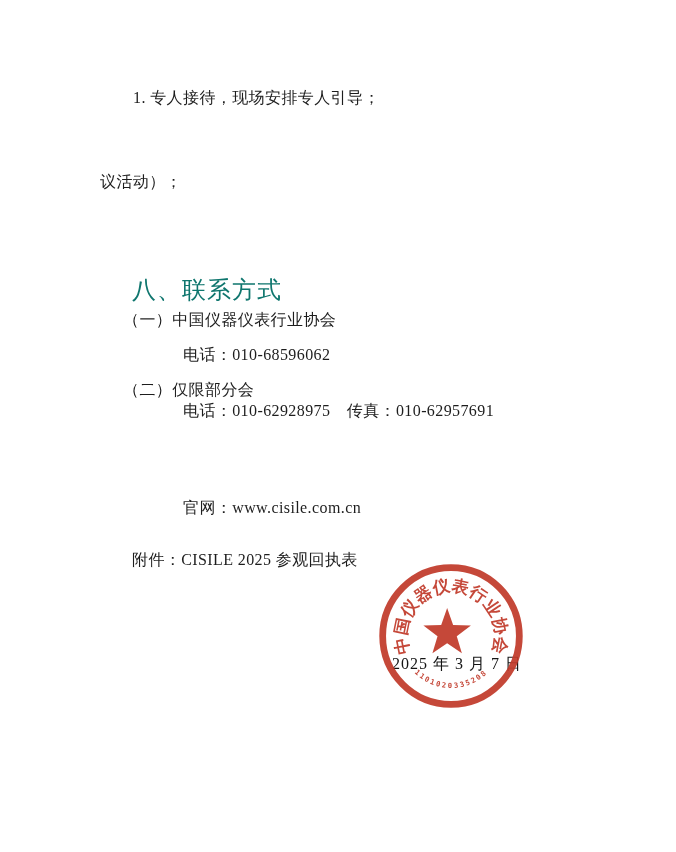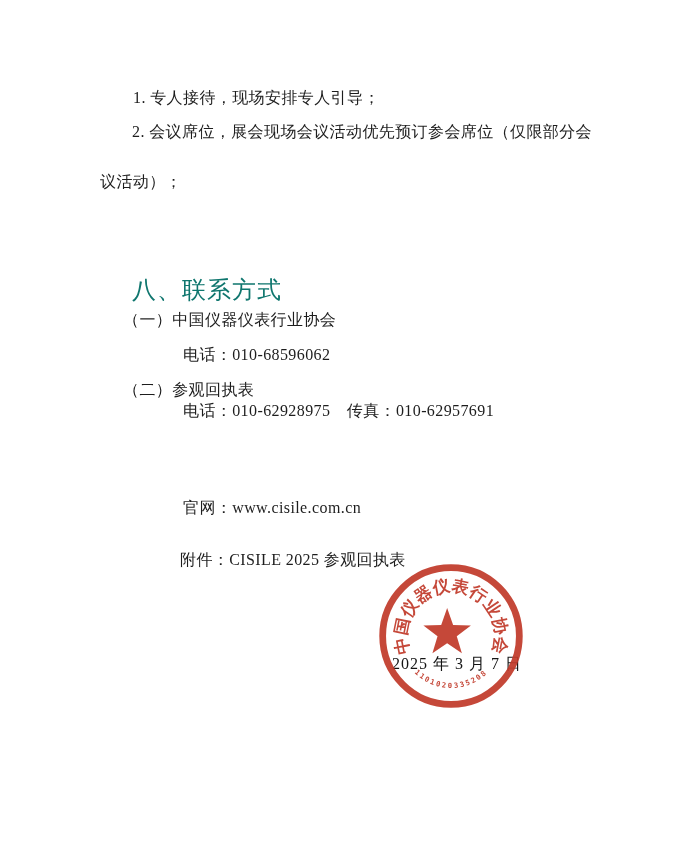--- a/index.html
+++ b/index.html
@@ -35,21 +35,21 @@
   .l4 { left: 133px; top: 189px; }
   .l5 { left: 133px; top: 222px; }
   
   .hd { left: 132px; top: 274px; }
   .c1 { left: 123px; top: 309px; }
   .c2 { left: 183px; top: 344px; }
   .c3 { left: 123px; top: 379px; }
   .c4 { left: 183px; top: 400px; }
   .c5 { left: 183px; top: 449px; margin-top: 48px; }
   .c6 { left: 183px; top: 484px; }
-  .att { left: 132px; top: 549px; margin-left: 48px; }
+  .att { left: 132px; top: 549px; }
   
   .date-line {
     position: absolute;
     left: 392px; top: 654px;
     font-size: 16px;
     letter-spacing: 1px;
     white-space: pre;
     color: #141414;
     z-index: 1;
   }
@@ -77,28 +77,27 @@
     font-weight: 700;
     letter-spacing: 2px;
   }
 </style>
 </head>
 <body>
 
 <div class="page">
 
   <div class="line l1">1. 专人接待，现场安排专人引导；</div>
-  <div class="line l2">2. 会议席位，展会现场会议活动优先预订参会席位（仅限部分会</div>
   <div class="line l3">议活动）；</div>
 
   <div class="heading hd">八、联系方式</div>
 
   <div class="line c1">（一）中国仪器仪表行业协会</div>
   <div class="line c2">电话：010-68596062</div>
-  <div class="line c3">（二）参观回执表</div>
+  <div class="line c3">（二）仅限部分会</div>
   <div class="line c4">电话：010-62928975　传真：010-62957691</div>
   <div class="line c5">官网：www.cisile.com.cn</div>
 
   <div class="line att">附件：CISILE 2025 参观回执表</div>
 
   <div class="date-line">2025 年 3 月 7 日</div>
 
   <div class="seal">
     <svg viewBox="0 0 160 160" xmlns="http://www.w3.org/2000/svg">
       <defs>

